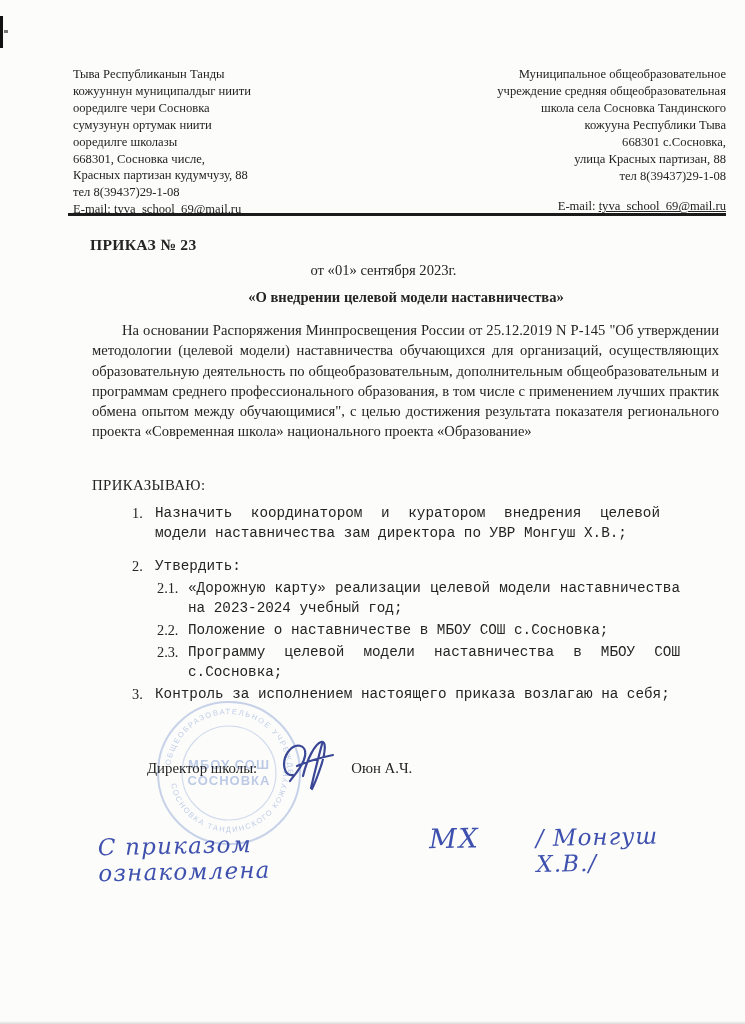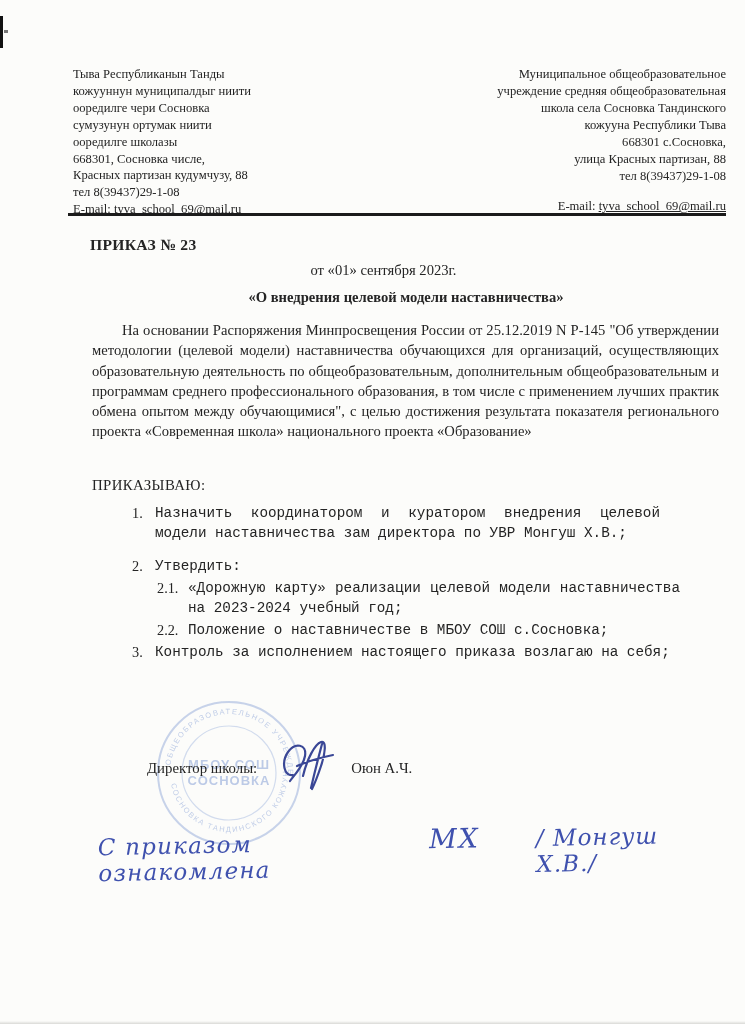--- a/index.html
+++ b/index.html
@@ -92,40 +92,44 @@
     <div class="email-line">
       <span>E-mail:</span>
       <span class="u">tyva_school_69@mail.ru</span>
     </div>
   </div>
 
   <div class="divider"></div>
 
   <div class="title">ПРИКАЗ № 23</div>
   <div class="date">от «01» сентября 2023г.</div>
-  <div class="subject">«О внедрения целевой модели наставничества»</div>
+  <div class="subject">«О внедрении целевой модели наставничества»</div>
   <div class="preamble">На основании Распоряжения Минпросвещения России от 25.12.2019 N Р-145 "Об утверждении методологии (целевой модели) наставничества обучающихся для организаций, осуществляющих образовательную деятельность по общеобразовательным, дополнительным общеобразовательным и программам среднего профессионального образования, в том числе с применением лучших практик обмена опытом между обучающимися", с целью достижения результата показателя регионального проекта «Современная школа» национального проекта «Образование»</div>
   <div class="decree">ПРИКАЗЫВАЮ:</div>
 
   <div class="olist">
     <div class="li li-1">
       <span class="num">1.</span>
       <span class="txt">Назначить координатором и куратором внедрения целевой модели наставничества зам директора по УВР Монгуш Х.В.;</span>
     </div>
     <div class="li li-2">
       <span class="num">2.</span>
       <span class="txt">Утвердить:</span>
     </div>
     <div class="li sub">
       <span class="num">2.1.</span>
       <span class="txt">«Дорожную карту» реализации целевой модели наставничества на 2023-2024 учебный год;</span>
     </div>
     <div class="li sub">
       <span class="num">2.2.</span>
       <span class="txt">Положение о наставничестве в МБОУ СОШ с.Сосновка;</span>
+    </div>
+    <div class="li sub">
+      <span class="num">2.3.</span>
+      <span class="txt">Программу целевой модели наставничества в МБОУ СОШ с.Сосновка;</span>
     </div>
     <div class="li li-3">
       <span class="num">3.</span>
       <span class="txt">Контроль за исполнением настоящего приказа возлагаю на себя;</span>
     </div>
   </div>
 
   <svg class="stamp" width="150" height="150" viewBox="0 0 150 150">
     <circle class="ring" cx="75" cy="75" r="71"></circle>
     <circle class="ring thin" cx="75" cy="75" r="47"></circle>

